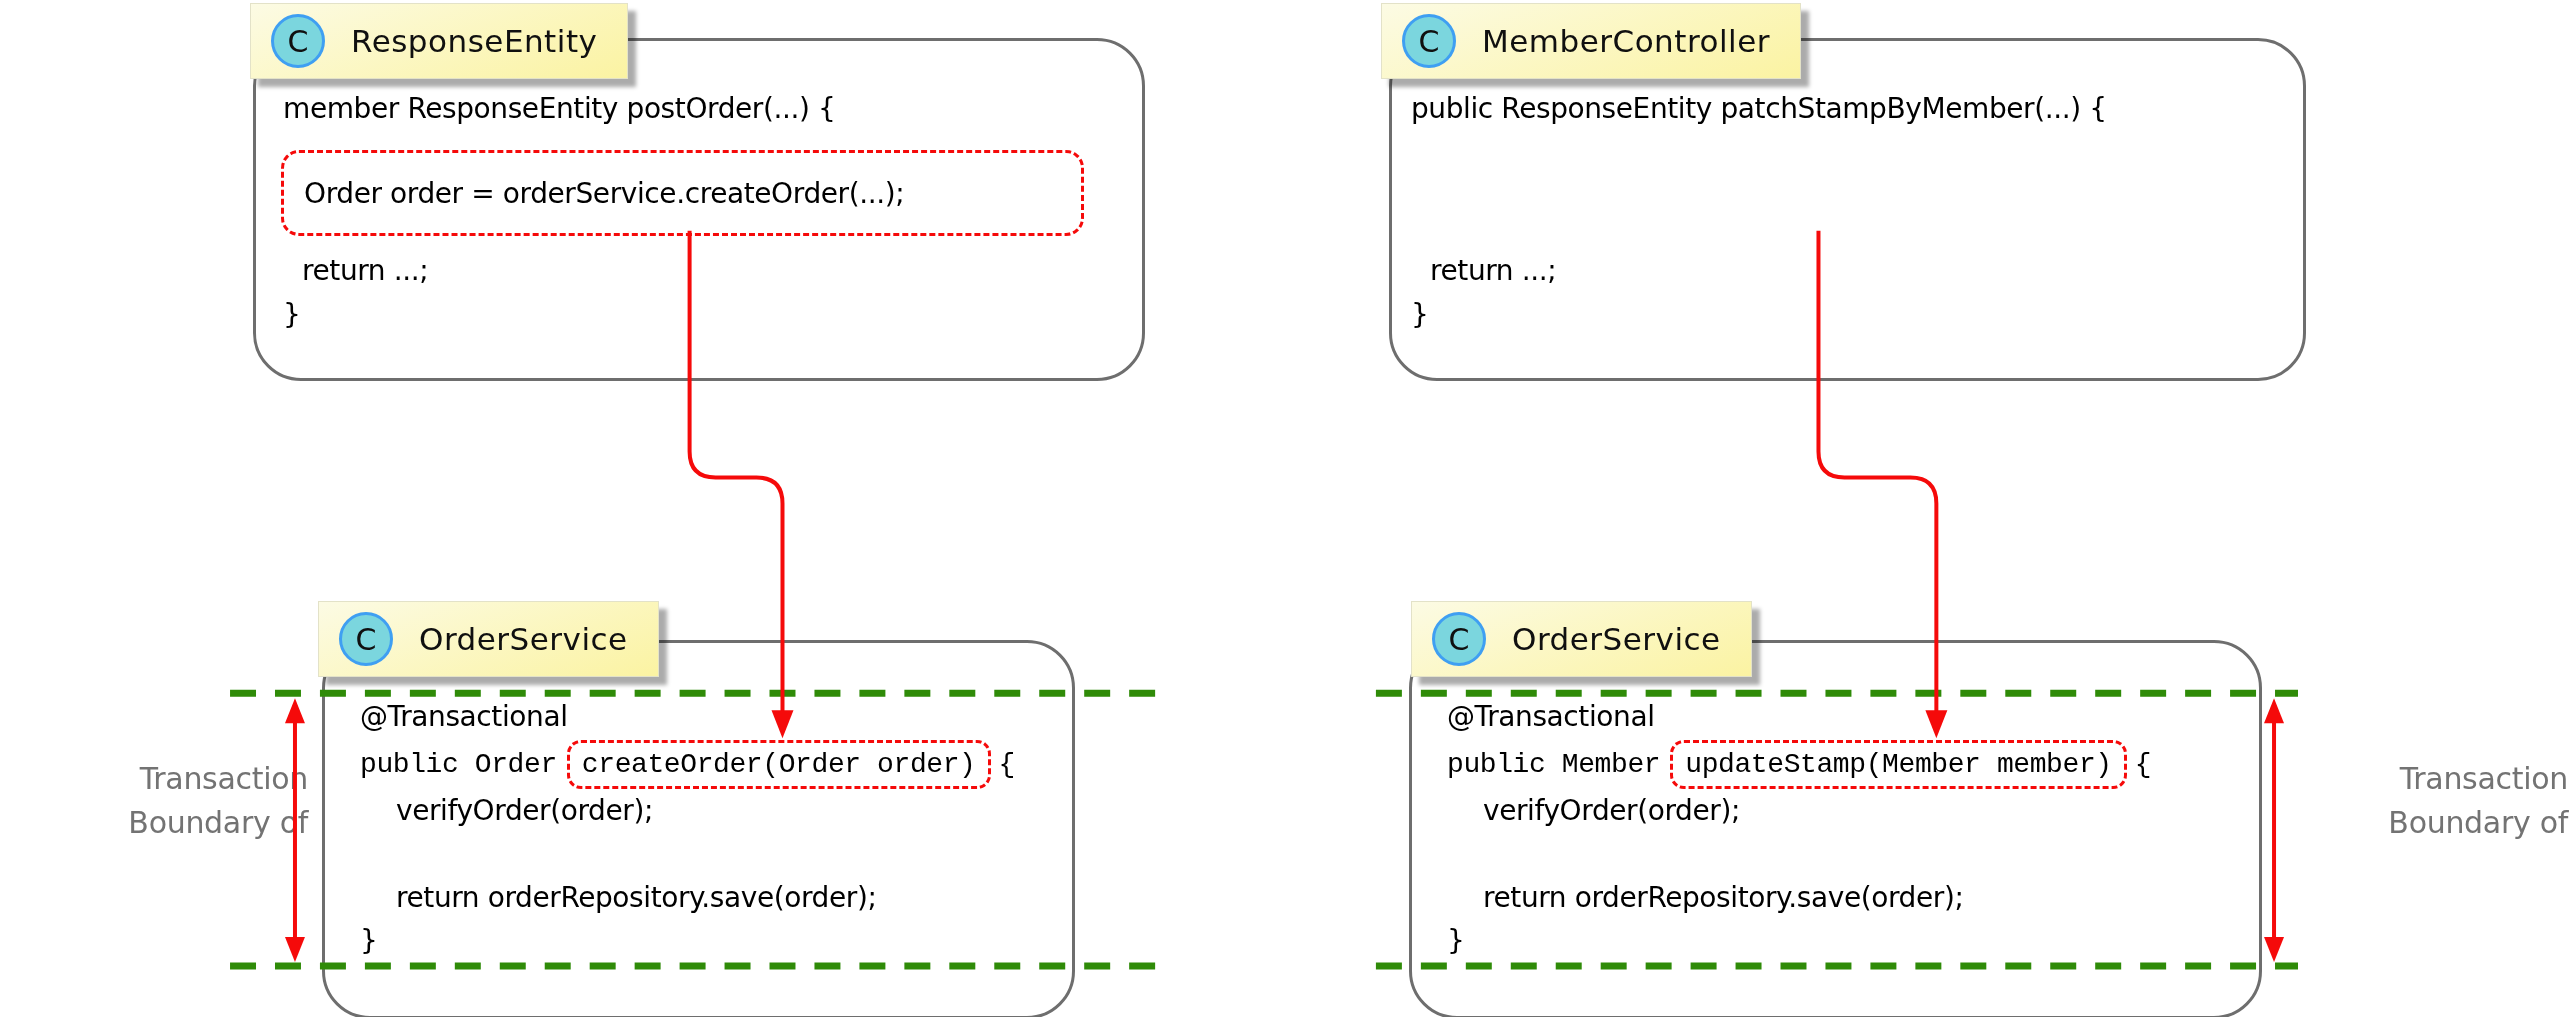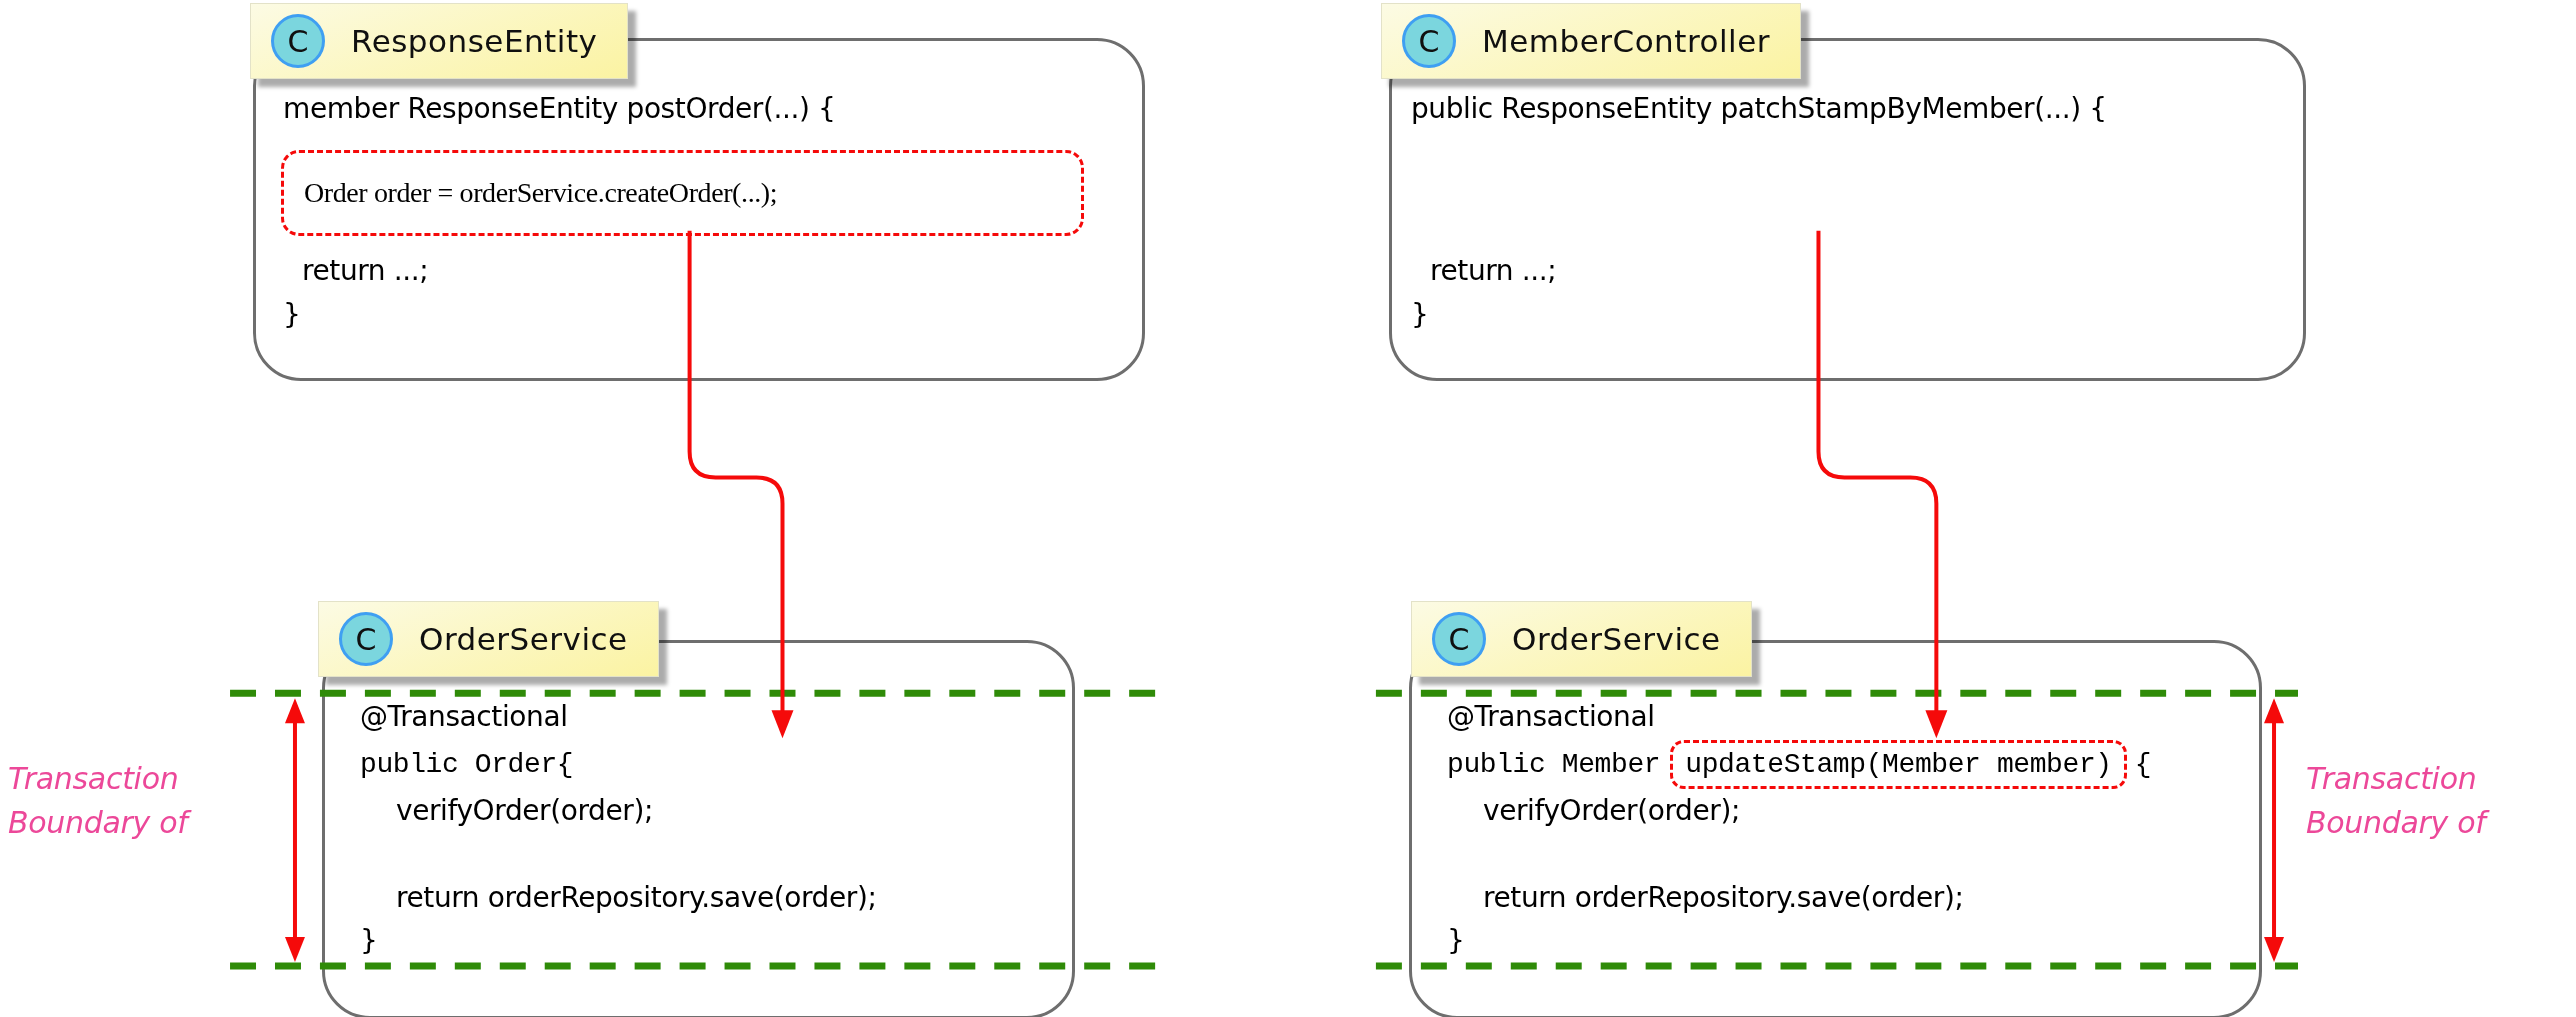--- a/index.html
+++ b/index.html
@@ -27,36 +27,36 @@
     font-size:30px;color:#101010;
   }
   .badge-label{font-size:31px;color:#101010;letter-spacing:0.5px;white-space:nowrap;}
   
   .code{
     position:absolute;font-size:28px;color:#000000;white-space:nowrap;z-index:3;
     letter-spacing:-0.4px;
   }
   .dashed-box{
     position:absolute;border:3px dashed #f50a0a;border-radius:18px;
-    display:flex;align-items:center;z-index:3;font-family:Liberation Serif, serif;
+    display:flex;align-items:center;z-index:3;
   }
   .dashed-box .code-inline{
     font-size:28px;color:#000;white-space:nowrap;padding-left:20px;letter-spacing:-0.4px;
   }
   .sig-line{
     position:absolute;display:flex;align-items:center;height:56px;z-index:3;
     font-size:28px;color:#000;white-space:nowrap;letter-spacing:-0.4px;font-family:Liberation Mono, monospace;
   }
   .sig-highlight{
     border:3px dashed #f50a0a;border-radius:14px;
     padding:6px 12px;margin:0 8px 0 10px;white-space:nowrap;
   }
   .boundary-label{
-    position:absolute;text-align:left;font-size:30px;color:#ec4899;
-    line-height:44px;z-index:4;letter-spacing:-0.3px;font-style:italic;
+    position:absolute;text-align:right;font-size:30px;color:#737373;
+    line-height:44px;z-index:4;letter-spacing:-0.3px;
   }
   svg.overlay{position:absolute;left:0;top:0;z-index:6;pointer-events:none;}
 </style>
 </head>
 <body>
 
 <div class="canvas">
 
   <div class="panel" style="left:253px;top:38px;width:886px;height:337px;"></div>
 
@@ -78,20 +78,21 @@
 
   <div class="badge" style="left:318px;top:601px;">
     <span class="badge-circle">C</span>
     <span class="badge-label">OrderService</span>
   </div>
 
   <div class="code" style="left:360px;top:700px;">@Transactional</div>
 
   <div class="sig-line" style="left:360px;top:736px;">
     <span>public Order</span>
+    <span class="sig-highlight">createOrder(Order order)</span>
     <span>{</span>
   </div>
 
   <div class="code" style="left:396px;top:794px;">verifyOrder(order);</div>
   <div class="code" style="left:396px;top:881px;">return orderRepository.save(order);</div>
   <div class="code" style="left:360px;top:924px;">}</div>
 
   <div class="boundary-label" style="left:8px;top:757px;width:300px;">
     <div>Transaction</div>
     <div>Boundary of</div>

